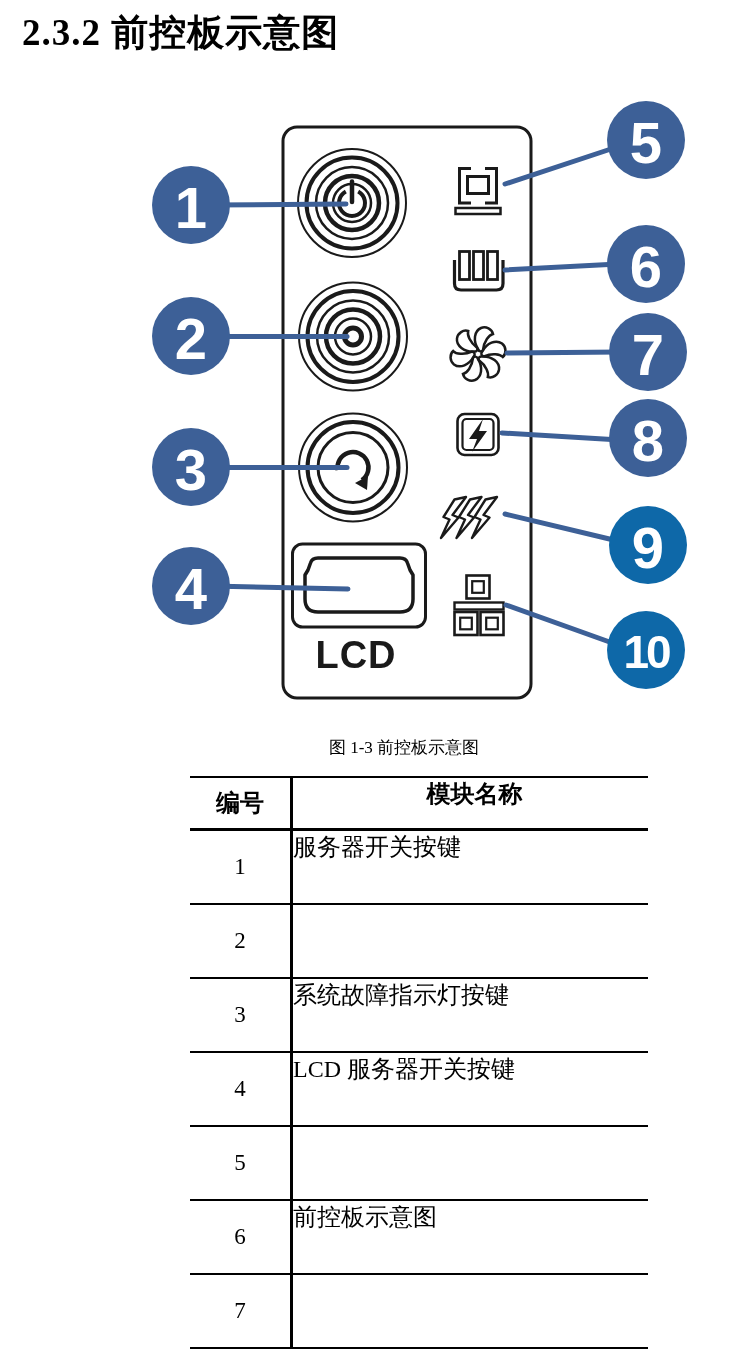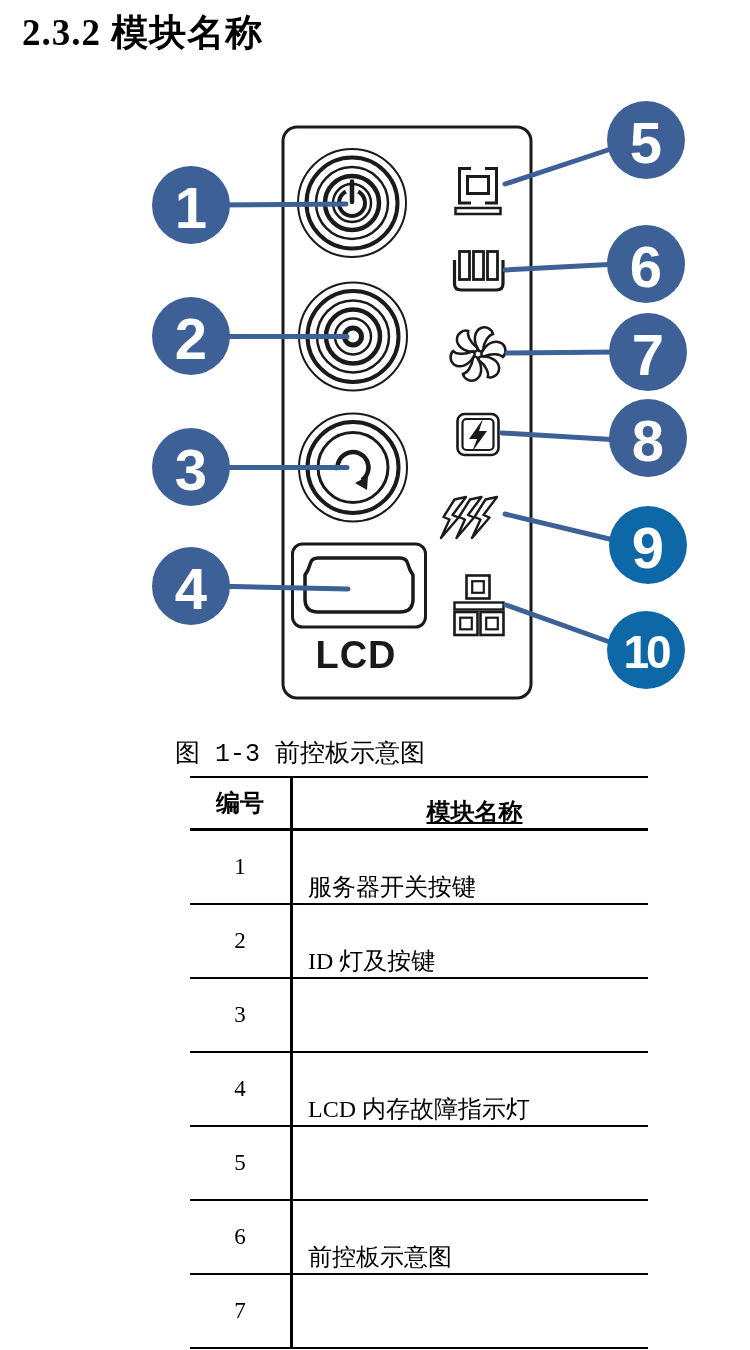--- a/index.html
+++ b/index.html
@@ -18,41 +18,41 @@
   .callout-num{
     font-family:"Liberation Sans","DejaVu Sans",sans-serif;
     font-weight:700;fill:#ffffff;text-anchor:middle;
   }
   .lcd-text{
     font-family:"Liberation Sans","DejaVu Sans",sans-serif;
     font-weight:700;font-size:38px;fill:#1a1a1a;text-anchor:middle;letter-spacing:1px;
   }
   .figure-caption{
     position:absolute;left:175px;top:736px;width:458px;
-    font-size:25px;white-space:nowrap;font-family:Liberation Mono, monospace;
+    text-align:center;font-size:17px;white-space:nowrap;
   }
   .spec-table{
     position:absolute;left:190px;top:776px;width:458px;
     border-top:2px solid #000;
   }
-  .t-row{display:flex;align-items:flex-end;border-bottom:2px solid #000;height:72px;}
+  .t-row{display:flex;align-items:flex-start;border-bottom:2px solid #000;height:72px;}
   .t-row.t-head{height:50px;border-bottom:3px solid #000;font-weight:700;}
   .t-c1{
     width:100px;flex:0 0 100px;align-self:stretch;border-right:3px solid #000;
     display:flex;align-items:center;justify-content:center;
     font-size:23px;
   }
   .t-head .t-c1{font-size:24px;}
-  .t-c2{flex:1;padding-left:15px;font-size:24px;}
-  .t-head .t-c2{text-align:center;padding-left:8px;text-decoration:underline;}
+  .t-c2{flex:1;font-size:24px;}
+  .t-head .t-c2{text-align:center;padding-left:8px;}
 </style>
 </head>
 <body>
 
-<div class="page-title">2.3.2 模块名称</div>
+<div class="page-title">2.3.2 前控板示意图</div>
 
 <svg class="diagram-svg" width="750" height="738" viewBox="0 0 750 738" xmlns="http://www.w3.org/2000/svg">
 
   <rect class="panel" x="283" y="127" width="248" height="571" rx="14"></rect>
 
   <g>
     <circle class="stroke" cx="352" cy="203" r="54" stroke-width="2"></circle>
     <circle class="stroke" cx="352" cy="203" r="45.5" stroke-width="4"></circle>
     <circle class="stroke" cx="352" cy="203" r="36" stroke-width="2.5"></circle>
     <circle class="stroke" cx="352" cy="203" r="27" stroke-width="4.5"></circle>
@@ -190,28 +190,28 @@
   <div class="t-row t-head">
     <div class="t-c1">编号</div>
     <div class="t-c2">模块名称</div>
   </div>
   <div class="t-row">
     <div class="t-c1">1</div>
     <div class="t-c2">服务器开关按键</div>
   </div>
   <div class="t-row">
     <div class="t-c1">2</div>
-    <div class="t-c2">ID 灯及按键</div>
   </div>
   <div class="t-row">
     <div class="t-c1">3</div>
+    <div class="t-c2">系统故障指示灯按键</div>
   </div>
   <div class="t-row">
     <div class="t-c1">4</div>
-    <div class="t-c2">LCD 内存故障指示灯</div>
+    <div class="t-c2">LCD 服务器开关按键</div>
   </div>
   <div class="t-row">
     <div class="t-c1">5</div>
   </div>
   <div class="t-row">
     <div class="t-c1">6</div>
     <div class="t-c2">前控板示意图</div>
   </div>
   <div class="t-row">
     <div class="t-c1">7</div>

